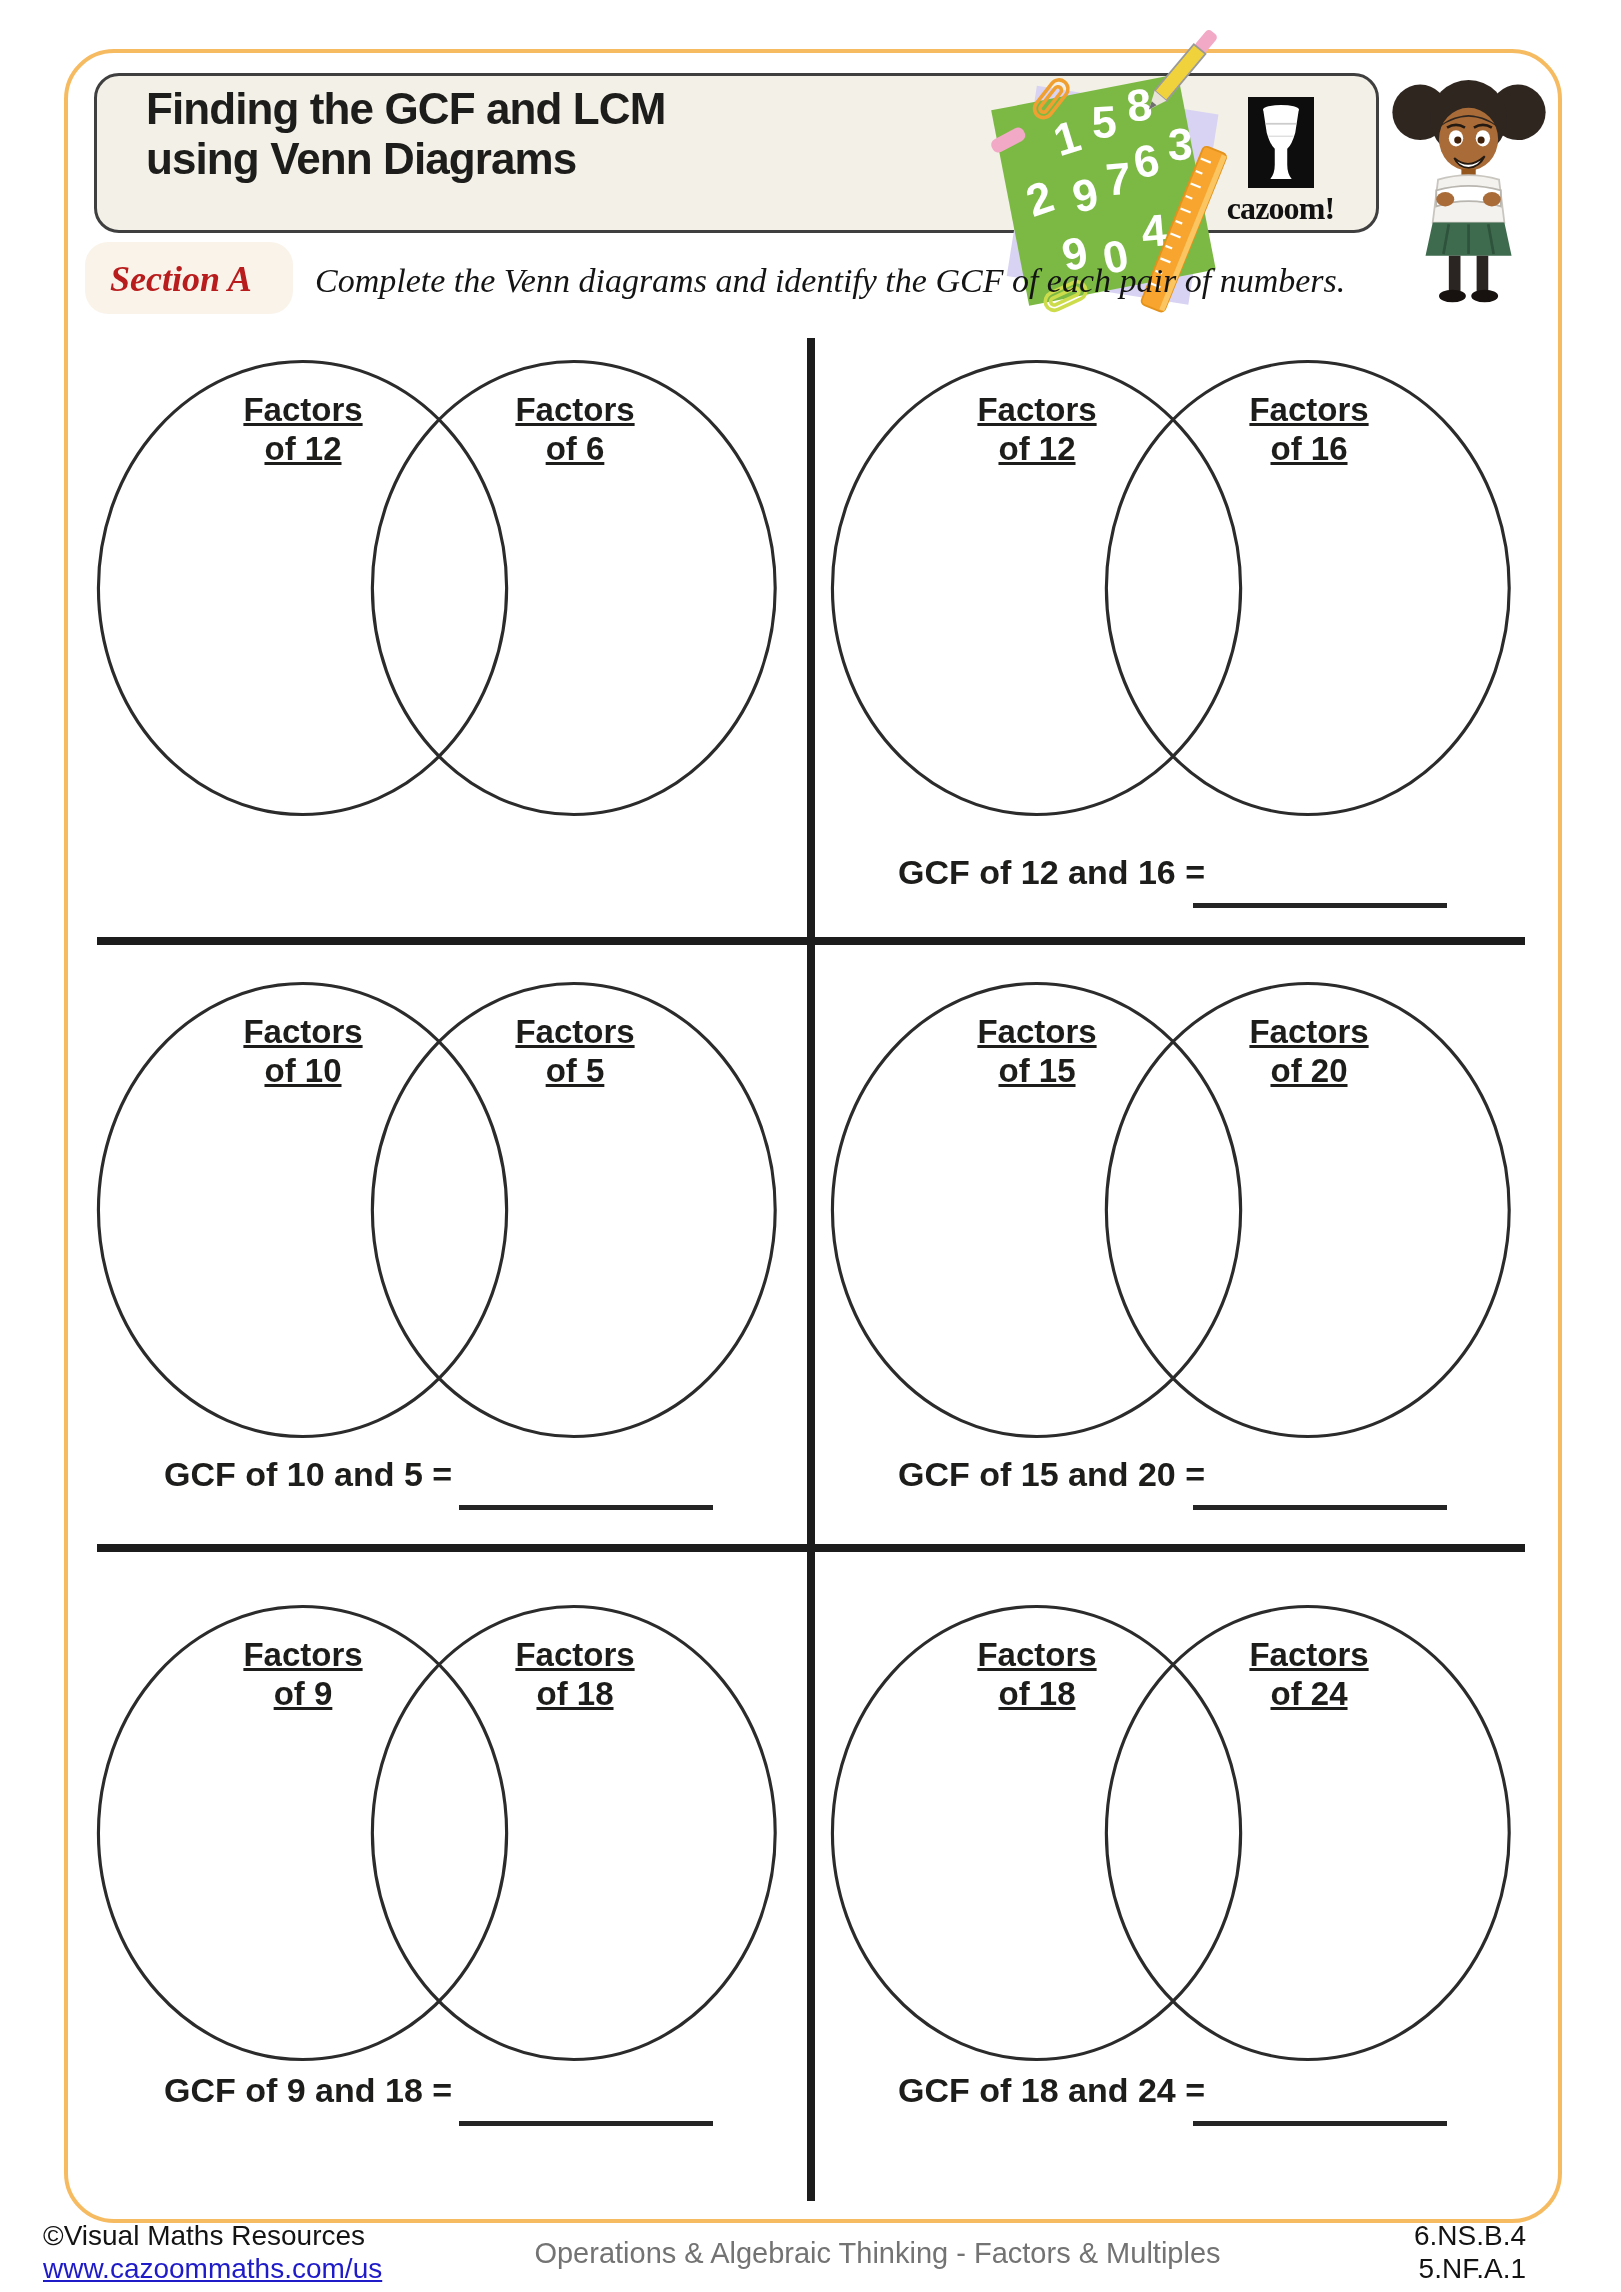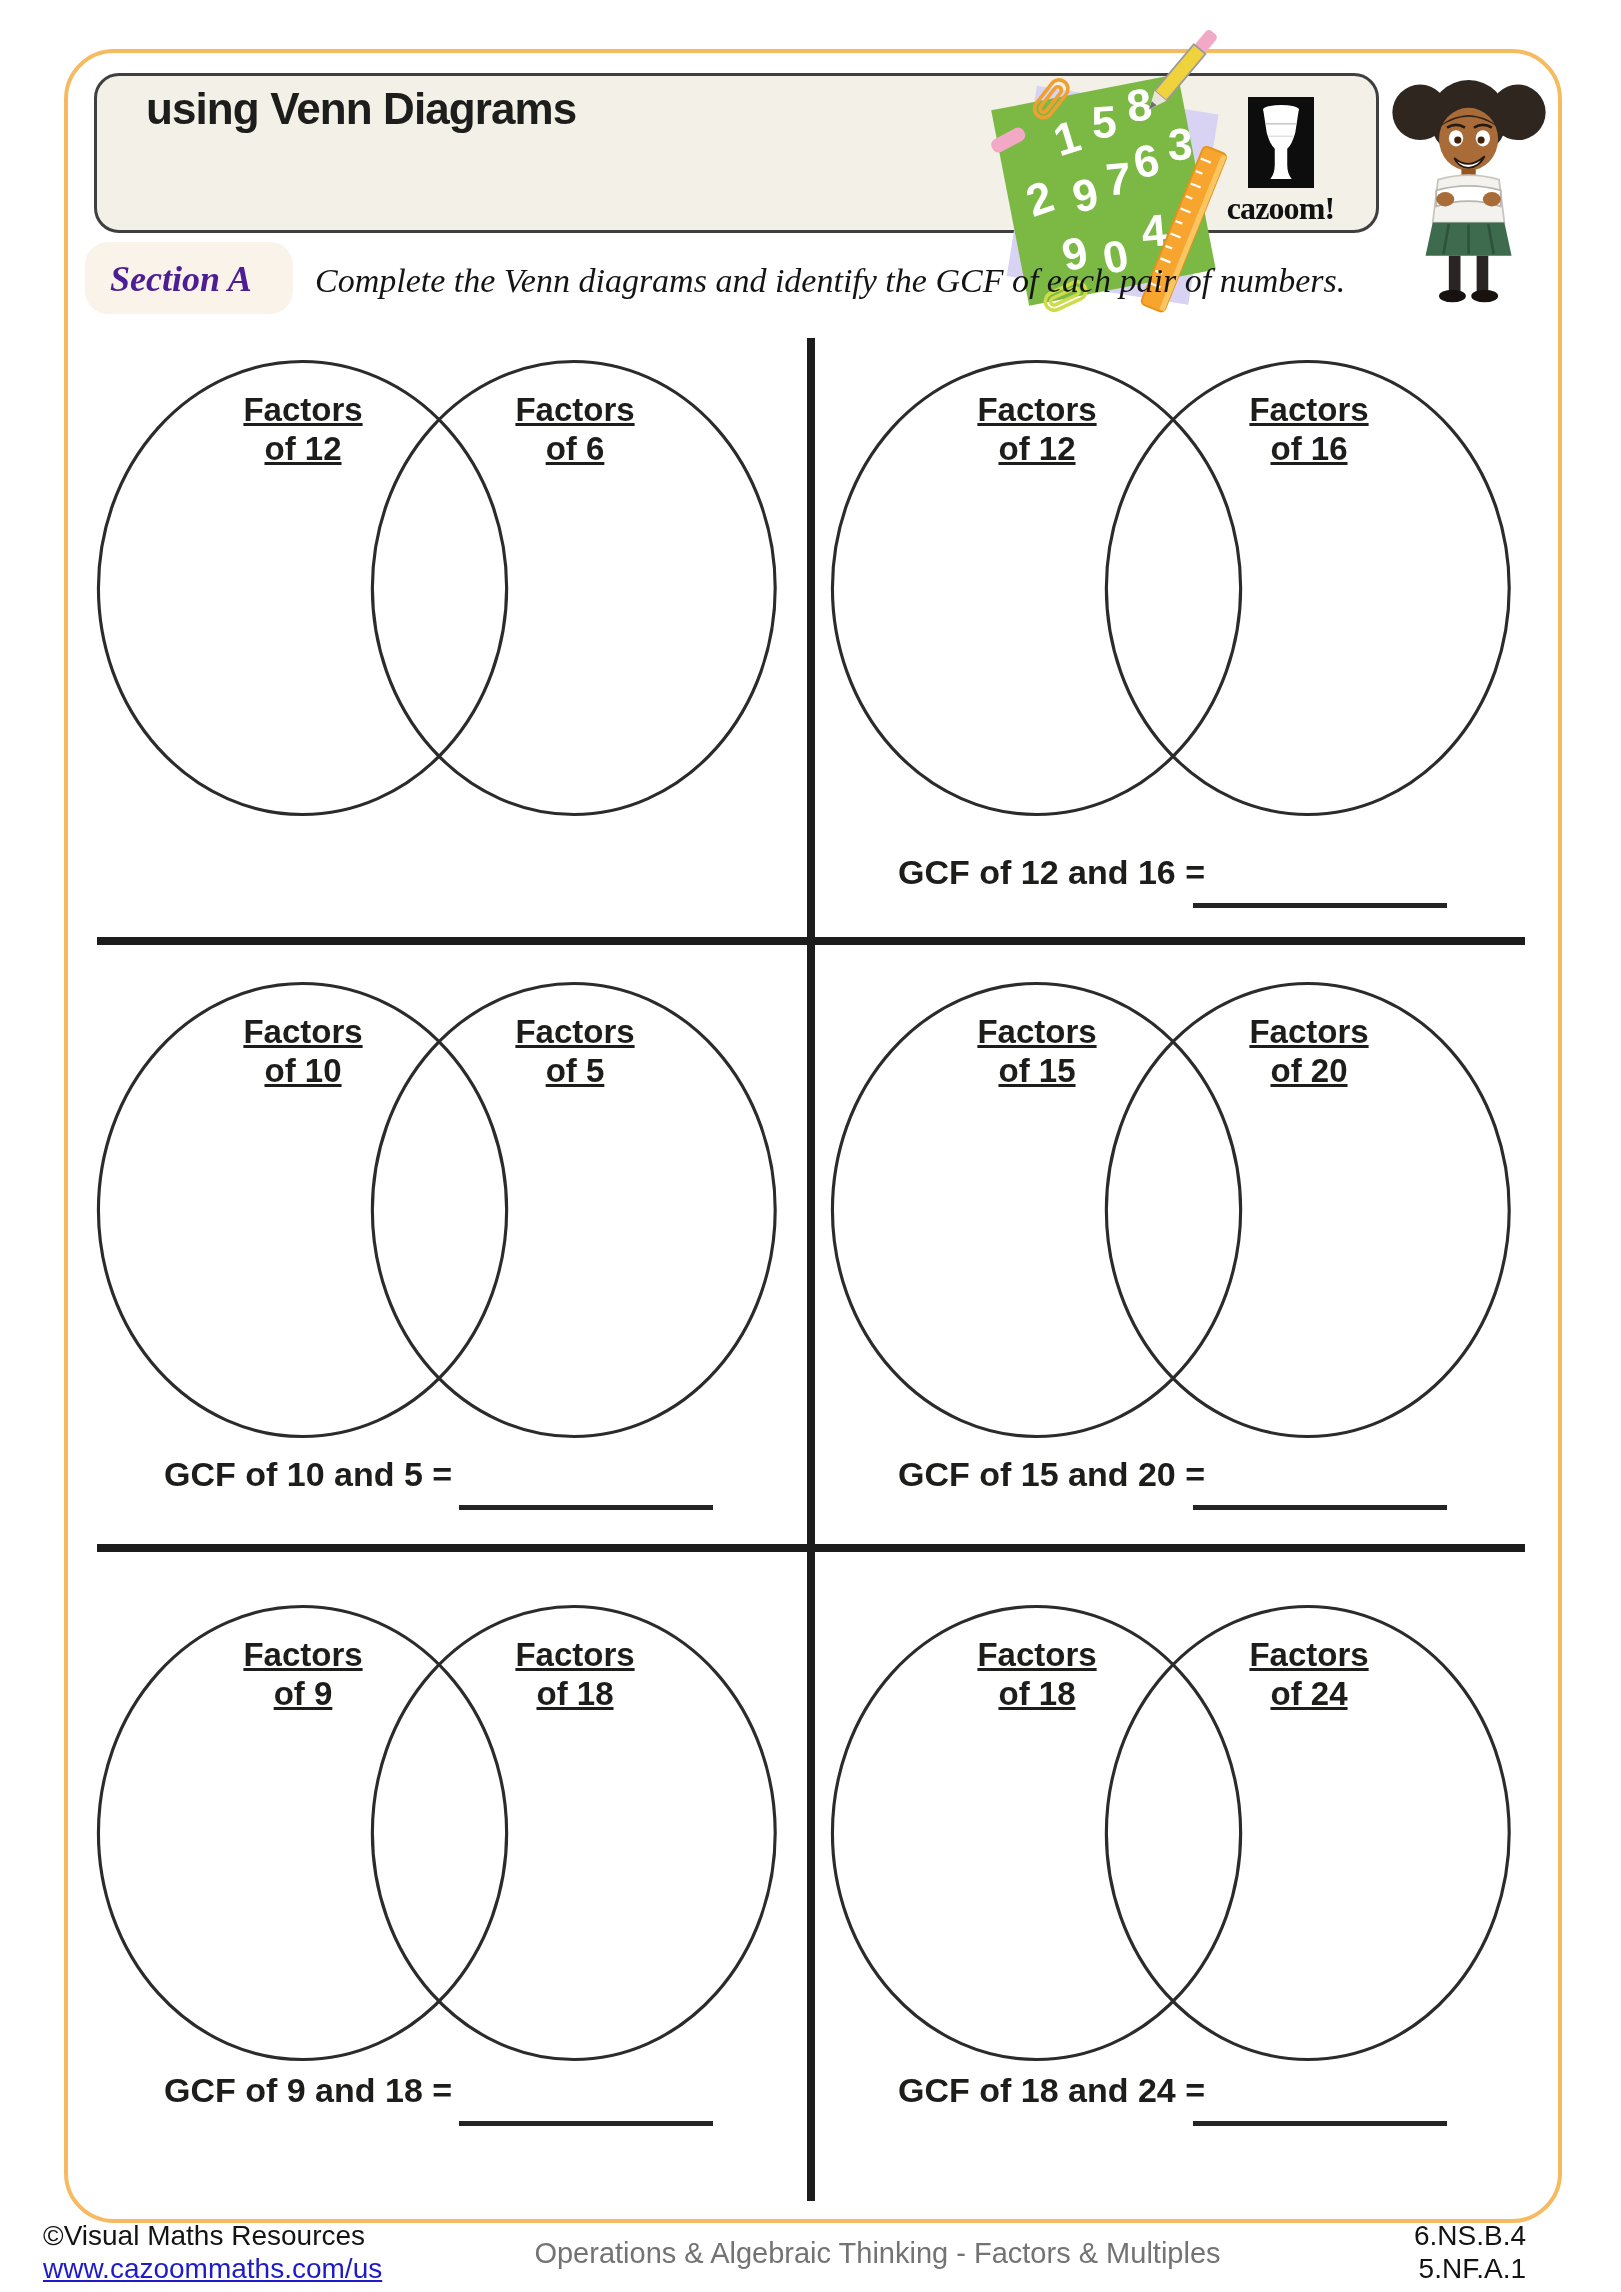--- a/index.html
+++ b/index.html
@@ -28,21 +28,21 @@
     font-family:"Liberation Serif",serif;font-weight:700;font-size:32px;
     letter-spacing:-0.9px;color:#111;margin-top:1.8px;
   }
   
   .section-pill{
     left:85px;top:242px;width:208px;height:72px;background:#faf3ea;border-radius:23px;
   }
   .section-label{
     left:110px;top:258px;
     font-family:"Liberation Serif",serif;font-style:italic;font-weight:700;
-    font-size:36px;color:#4c1d95;
+    font-size:36px;color:#b91c1c;
   }
   .instruction{
     left:315px;top:262px;width:1164px;
     font-family:"Liberation Serif",serif;font-style:italic;font-size:34px;color:#141414;
   }
   
   .v-divider{left:807px;top:338px;width:8px;height:1863px;background:#1c1c1c;}
   .h-divider{left:97px;width:1428px;height:8px;background:#1c1c1c;}
   .h-divider.one{top:937px;}
   .h-divider.two{top:1544px;}
@@ -68,20 +68,21 @@
   .footer-center{left:385px;top:2237px;width:985px;text-align:center;font-size:29px;color:#737373;}
   .footer-right{left:1279px;top:2219px;width:247px;text-align:right;font-size:28px;line-height:33px;color:#131313;}
 </style>
 </head>
 <body>
 
 <div class="abs page-frame"></div>
 
 <div class="abs header-box"></div>
 <div class="abs page-title">
+  <div>Finding the GCF and LCM</div>
   <div>using Venn Diagrams</div>
 </div>
 
 <div class="abs cazoom">
   <svg class="cazoom-mark" width="66" height="91" viewBox="0 0 74 102">
     <rect x="0" y="0" width="74" height="102" fill="#0d0d0d"></rect>
     <path d="M17,14 Q37,8 57,14 L53,40 Q49,54 44,58 L44,76 Q44,86 49,92 L25,92 Q30,86 30,76 L30,58 Q25,54 21,40 Z" fill="#ffffff"></path>
     <ellipse cx="37" cy="14" rx="20" ry="5" fill="#ffffff"></ellipse>
     <line x1="20" y1="30" x2="54" y2="30" stroke="#cccccc" stroke-width="2"></line>
     <line x1="23" y1="44" x2="51" y2="44" stroke="#dddddd" stroke-width="1.5"></line>

